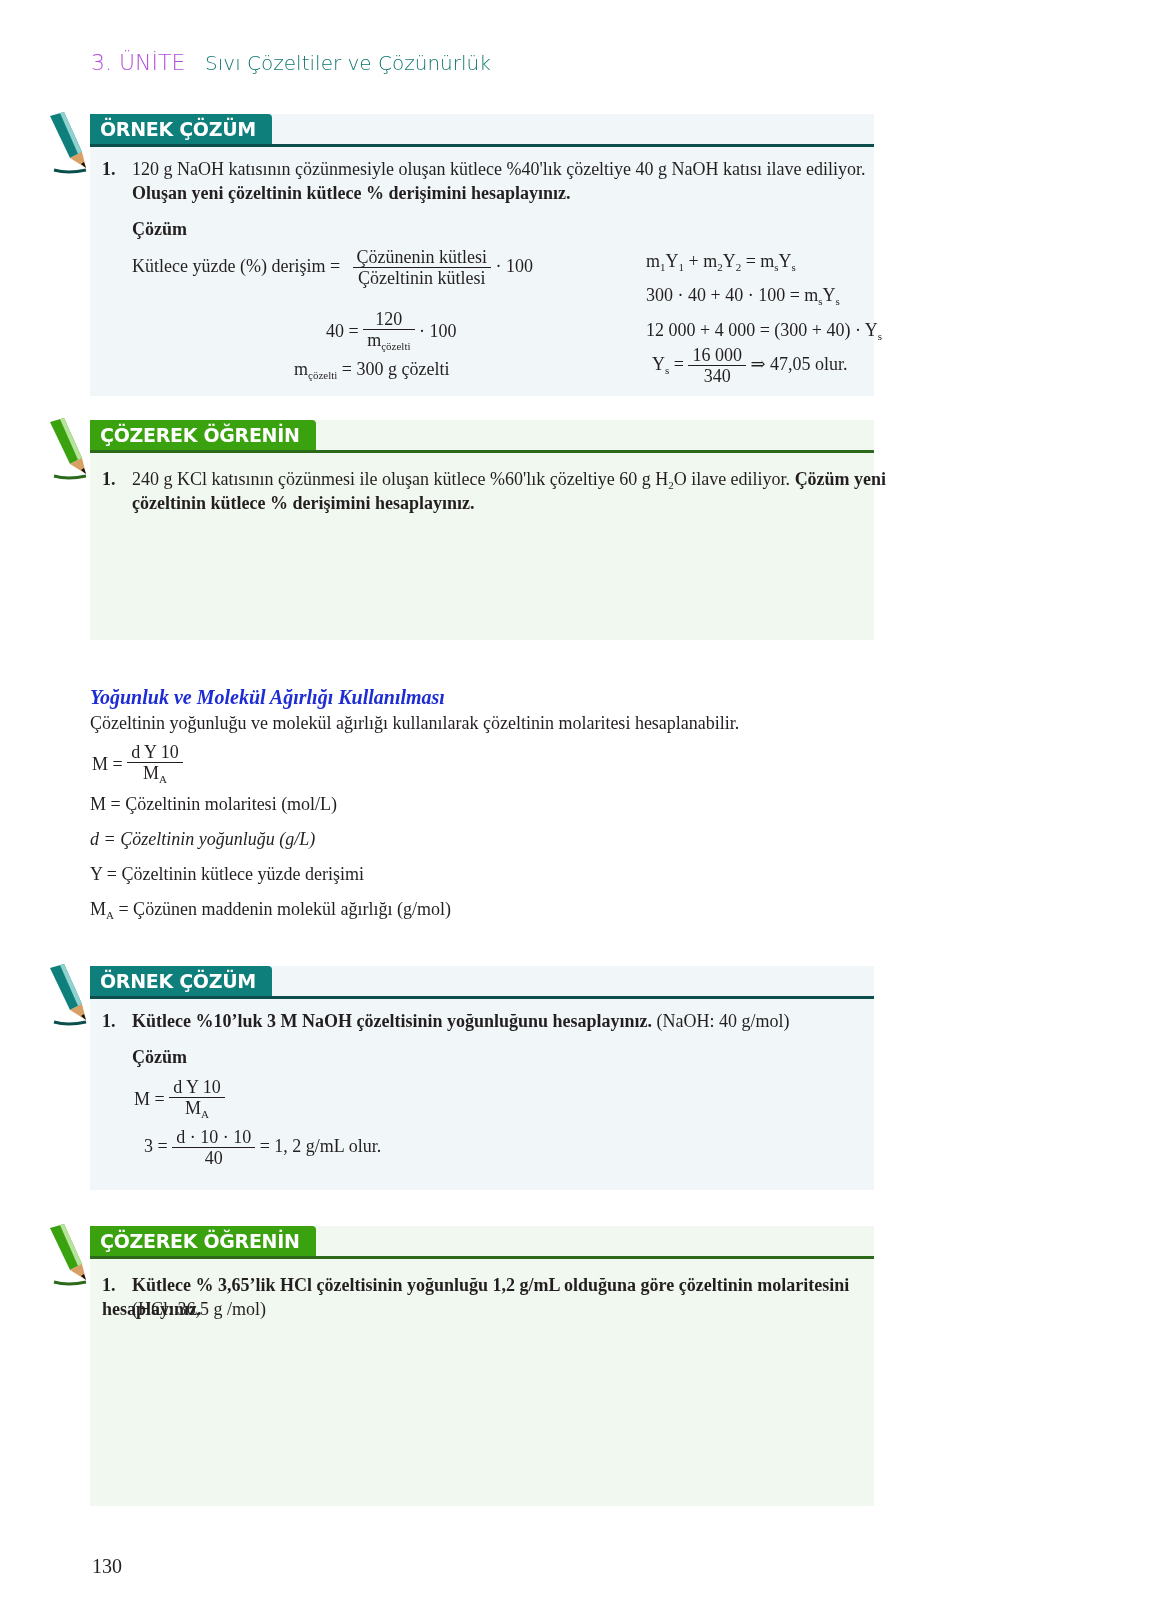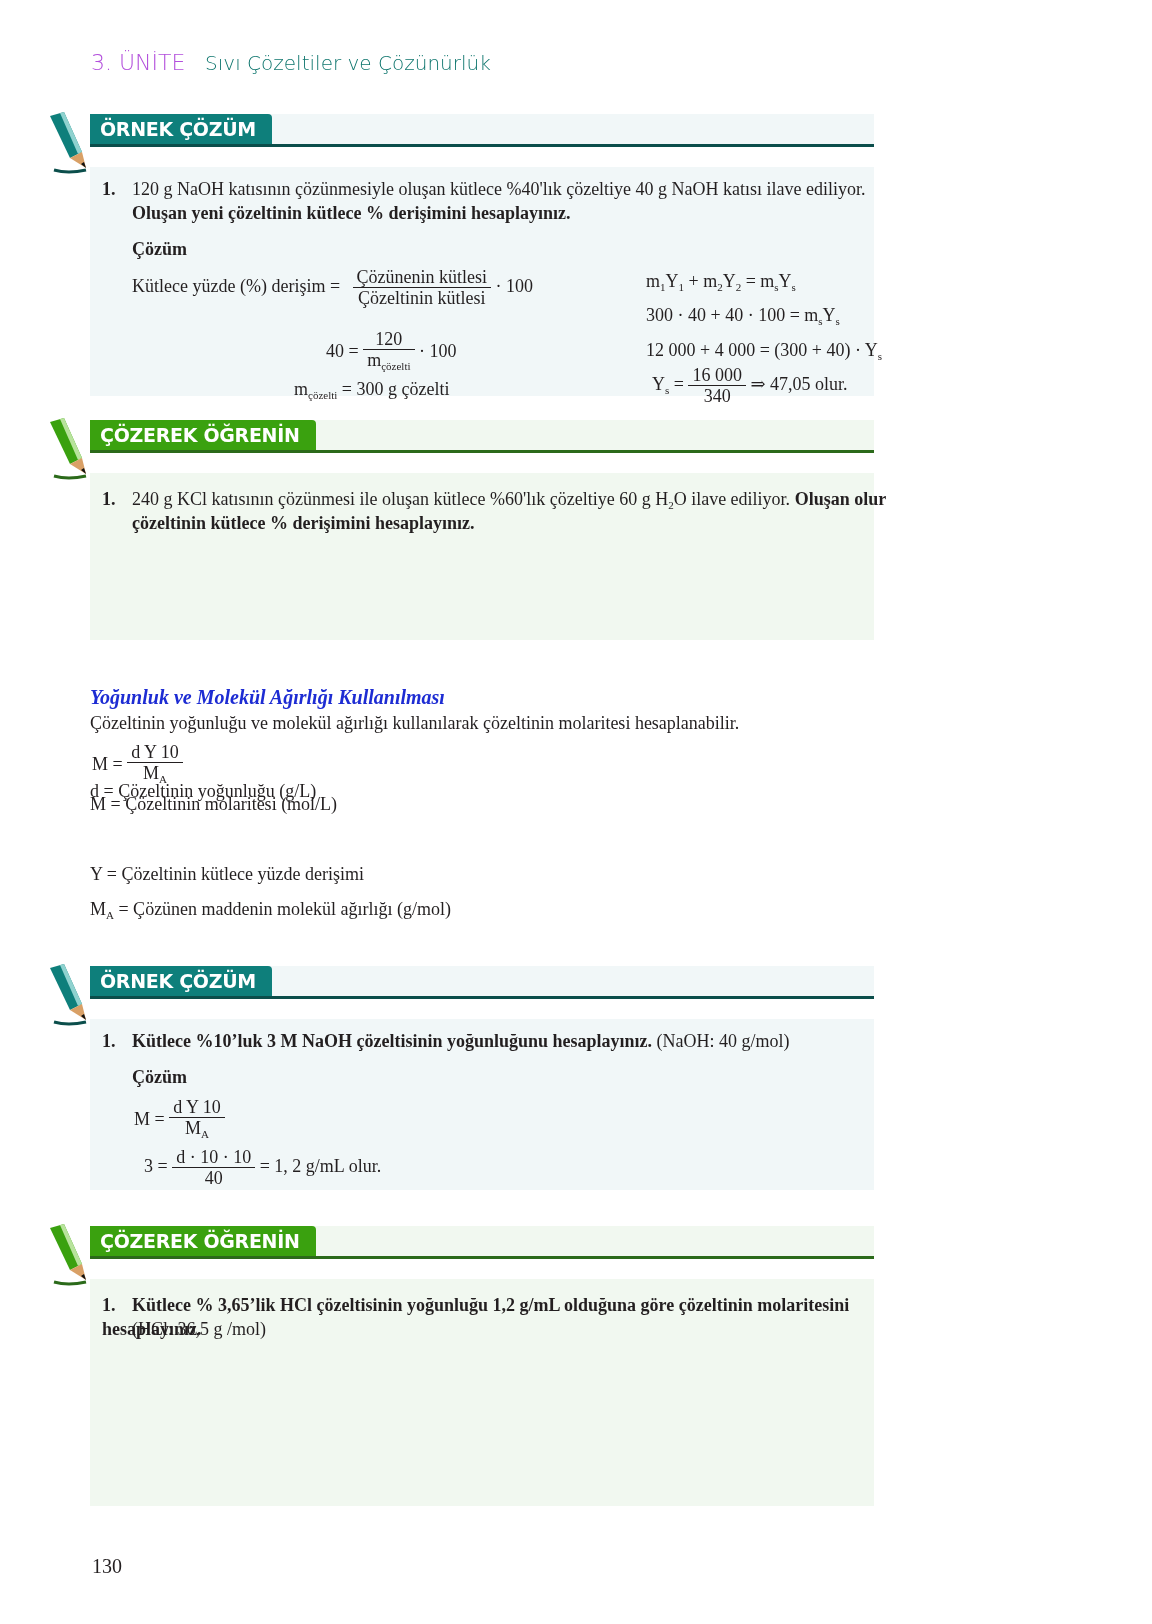--- a/index.html
+++ b/index.html
@@ -8,21 +8,21 @@
 
   .page-header { position: absolute; left: 91px; top: 50px; font-family: "DejaVu Sans", "Liberation Sans", sans-serif; font-weight: 300; }
   .page-header .unit { color: #b34fdc; font-size: 22px; letter-spacing: 0px; }
   .page-header .topic { color: #0f766e; font-size: 20px; margin-left: 14px; }
 
   .box { position: absolute; left: 90px; width: 784px; }
   .box .header-band { position: absolute; left: 0; top: 0; width: 100%; height: 32px; }
   .box .tab { position: absolute; left: 0; top: 0; height: 30px; padding: 0 16px 0 10px; color: #fff;
               font-family: "DejaVu Sans", "Liberation Sans", sans-serif; font-weight: bold; font-size: 19px; line-height: 30px; border-top-right-radius: 4px; letter-spacing: -0.3px; }
   .box .rule { position: absolute; left: 0; top: 30px; width: 100%; height: 3px; }
-  .box .body { position: absolute; left: 0; top: 33px; width: 100%; bottom: 0; margin-top: 20px; }
+  .box .body { position: absolute; left: 0; top: 33px; width: 100%; bottom: 0; }
 
   .ornek .header-band { background: #f1f7f8; }
   .ornek .tab { background: #0e7f7b; }
   .ornek .rule { background: #0b4e4b; }
   .ornek .body { background: #f1f7f8; }
 
   .cozerek .header-band { background: #f1f8f0; }
   .cozerek .tab { background: #3aa10f; }
   .cozerek .rule { background: #2b6a1a; }
   .cozerek .body { background: #f1f8f0; }
@@ -119,37 +119,37 @@
   <div class="rule"></div>
   <svg class="pencil" viewBox="0 0 46 64">
     <path d="M2 4 L16 0 L34 40 L22 46 Z" fill="#3aa10f"></path>
     <path d="M12 1 L16 0 L34 40 L30 42 Z" fill="#b8e39c"></path>
     <path d="M22 46 L34 40 L38 56 Z" fill="#d9a066"></path>
     <path d="M33 52 L38 56 L36 50 Z" fill="#111"></path>
     <path d="M6 58 Q20 62 38 58" stroke="#2b6a1a" stroke-width="3" fill="none"></path>
   </svg>
   <div class="body">
     <div class="q" style="top:14px; width:920px;">
-      <span class="num">1.</span><span>240 g KCl katısının çözünmesi ile oluşan kütlece %60'lık çözeltiye 60 g H</span><sub>2</sub><span>O ilave ediliyor.</span> <span class="b">Oluşan olur</span>
+      <span class="num">1.</span><span>240 g KCl katısının çözünmesi ile oluşan kütlece %60'lık çözeltiye 60 g H</span><sub>2</sub><span>O ilave ediliyor.</span> <span class="b">Çözüm yeni</span>
     </div>
     <div class="indent b" style="top:38px;">çözeltinin kütlece % derişimini hesaplayınız.</div>
   </div>
 </div>
 
 <div class="section-title">Yoğunluk ve Molekül Ağırlığı Kullanılması</div>
 <div class="section-intro">Çözeltinin yoğunluğu ve molekül ağırlığı kullanılarak çözeltinin molaritesi hesaplanabilir.</div>
 <div class="abs" style="left:92px; top:742px;">
   <span>M =</span>
   <span class="frac">
     <span class="n">d Y 10</span>
     <span class="d"><span>M</span><sub>A</sub></span>
   </span>
 </div>
 <div class="defs" style="top:794px;">M = Çözeltinin molaritesi (mol/L)</div>
-<div class="defs" style="top:781px;">d = Çözeltinin yoğunluğu (g/L)</div>
+<div class="defs" style="top:829px;font-style:italic;">d = Çözeltinin yoğunluğu (g/L)</div>
 <div class="defs" style="top:864px;">Y = Çözeltinin kütlece yüzde derişimi</div>
 <div class="defs" style="top:899px;">
   <span>M</span><sub>A</sub><span> = Çözünen maddenin molekül ağırlığı (g/mol)</span>
 </div>
 
 <div class="box ornek" style="top:966px; height:224px;">
   <div class="header-band"></div>
   <div class="tab">ÖRNEK ÇÖZÜM</div>
   <div class="rule"></div>
   <svg class="pencil" viewBox="0 0 46 64">

